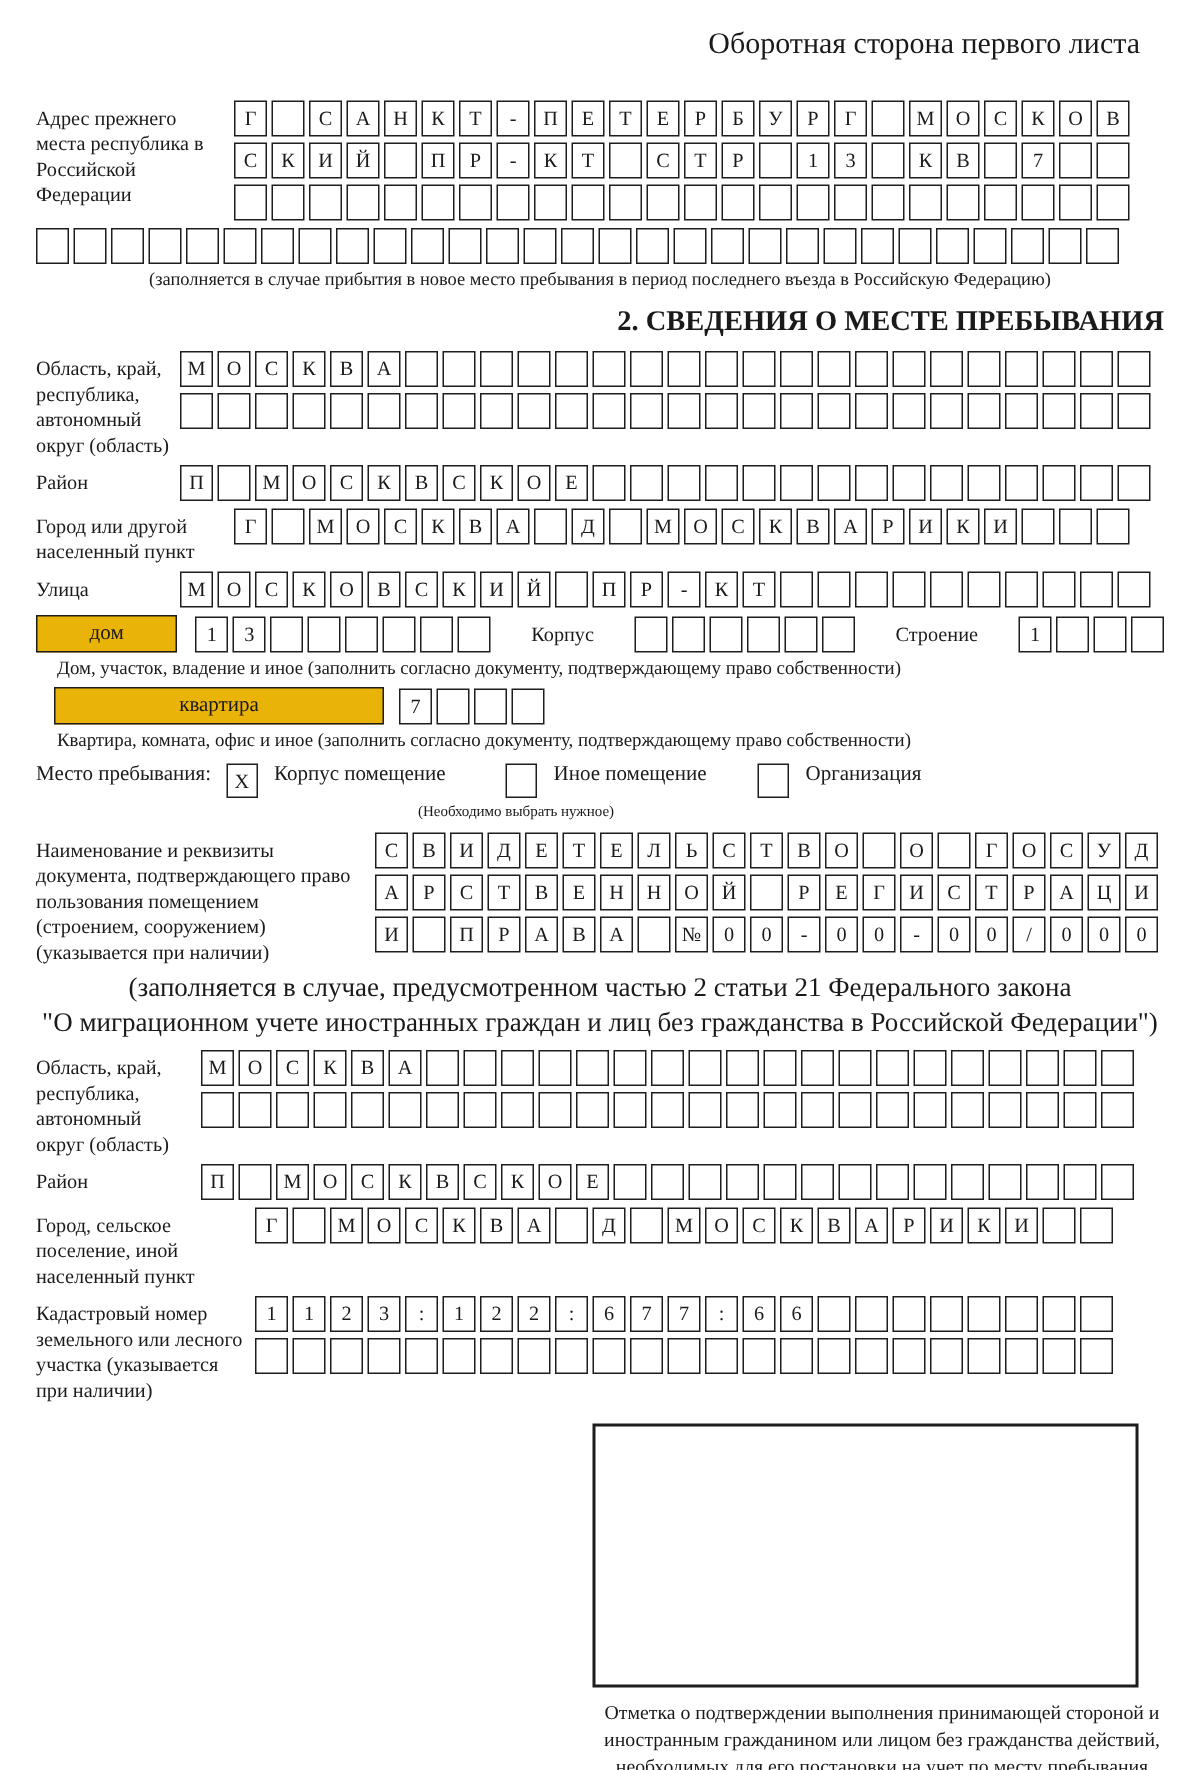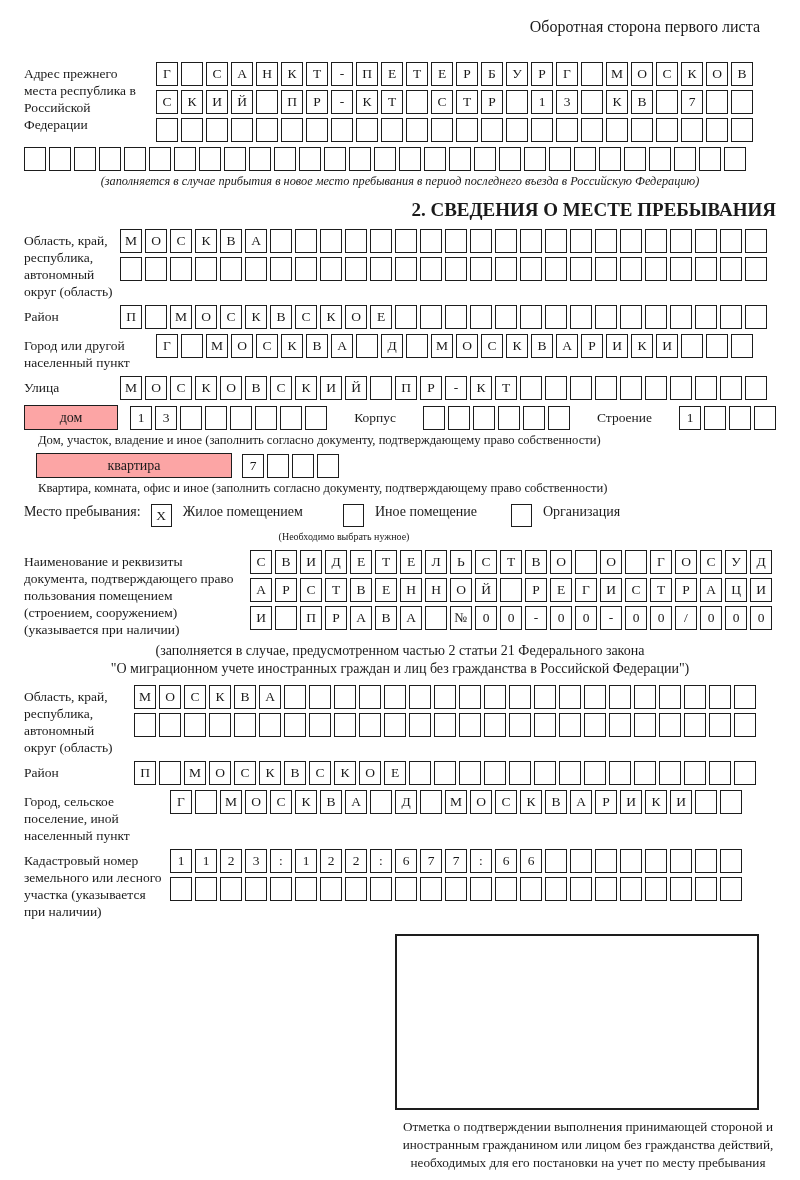--- a/index.html
+++ b/index.html
@@ -1,57 +1,57 @@
 <!DOCTYPE html>
 <html><head>
 <meta charset="utf-8">
 <style>
   html,body{margin:0;padding:0;background:#ffffff;}
   body{width:800px;height:1180px;overflow:hidden;
        font-family:"Liberation Serif","DejaVu Serif",serif;color:#1a1a1a;}
   .page{padding:16px 24px 0 24px;position:relative;}
 
-  .hdr-note{text-align:right;font-size:16px;margin:2px 16px 26px 0;}
+  .hdr-note{text-align:right;font-size:20px;margin:2px 16px 26px 0;}
 
   
   .field{display:flex;margin-bottom:5px;}
   .flabel{font-size:13.5px;line-height:17px;padding-top:3px;box-sizing:border-box;padding-right:6px;}
   .w132{width:132px;}  .w96{width:96px;}  .w226{width:226px;}
   .w110{width:110px;} .w146{width:146px;}
   .rows{display:flex;flex-direction:column;gap:4px;}
 
   .cellrow{display:flex;gap:3px;}
   .cell{box-sizing:border-box;width:22px;height:24px;border:1.7px solid #1d1d1d;
         display:flex;align-items:center;justify-content:center;
         font-size:13.5px;background:#fff;flex:0 0 auto;}
   .fullrow{margin:4px 0 2px 0;}
 
-  .note{font-size:12.3px;text-align:center;margin:3px 0 6px 0;font-style:italic;}
+  .note{font-size:12.3px;text-align:center;margin:3px 0 6px 0;}
   .note-left{font-size:12.6px;text-align:left;margin:3px 0 5px 14px;}
   .sec-title{text-align:right;font-weight:bold;font-size:19px;margin:10px 0 8px 0;}
 
   
   .hrow{display:flex;align-items:center;gap:4px;margin:4px 0 3px 0;}
   .wbox{box-sizing:border-box;border:1.8px solid #1d1d1d;height:25px;display:flex;
-        align-items:center;justify-content:center;font-size:14px;background:#fca5a5;}
+        align-items:center;justify-content:center;font-size:14px;background:#eab308;}
   .wbox.house{width:170px;margin-right:8px;}
-  .wbox.apt{width:196px;margin:0 6px 0 12px;}
+  .wbox.apt{width:220px;margin:0 6px 0 12px;}
   .inline-lbl{font-size:13.5px;margin:0 23px;}
 
   
   .stay{display:flex;align-items:flex-start;margin:8px 0 2px 0;font-size:14px;}
   .cb{box-sizing:border-box;width:21px;height:23px;border:1.8px solid #1d1d1d;
       display:flex;align-items:center;justify-content:center;font-size:13.5px;flex:0 0 auto;}
   .stay .t1{margin-right:10px;}
   .stay .o-lbl{margin:0 0 0 11px;}
   .gap40{margin-left:40px;} .gap34{margin-left:34px;} .gap28{margin-left:28px;}
   .choose-note{width:640px;text-align:center;font-size:10px;margin:4px 0 8px 0;}
 
   .fact-title{text-align:center;font-weight:bold;font-size:14.5px;margin:14px 0 8px 0;}
-  .fact-note{text-align:center;font-size:14px;margin:2px 0;}
+  .fact-note{text-align:center;font-size:18px;margin:2px 0;}
   .fact-notes{margin-bottom:8px;}
 
   .stamp-wrap{margin:14px 0 0 371px;width:386px;}
   .stamp-box{box-sizing:border-box;width:364px;height:176px;border:2px solid #1d1d1d;background:#fff;}
   .stamp-caption{width:386px;text-align:center;font-size:13.2px;line-height:18px;margin-top:8px;}
 </style>
 </head>
 <body>
 
 <div class="page">
@@ -370,21 +370,21 @@
         <span class="cell"></span>
         <span class="cell"></span>
         <span class="cell"></span>
       </div>
   </div>
   <div class="note-left">Квартира, комната, офис и иное (заполнить согласно документу, подтверждающему право собственности)</div>
 
   <div class="stay">
     <span class="t1">Место пребывания:</span>
     <span class="cb">X</span>
-    <span class="o-lbl">Жилое помещением</span>
+    <span class="o-lbl">Корпус помещение</span>
     <span class="cb gap40"></span>
     <span class="o-lbl">Иное помещение</span>
     <span class="cb gap34"></span>
     <span class="o-lbl gap28">Организация</span>
   </div>
   <div class="choose-note">(Необходимо выбрать нужное)</div>
 
   <div class="field">
     <div class="flabel w226">Наименование и реквизиты документа, подтверждающего право пользования помещением (строением, сооружением) (указывается при наличии)</div>
     <div class="rows">

